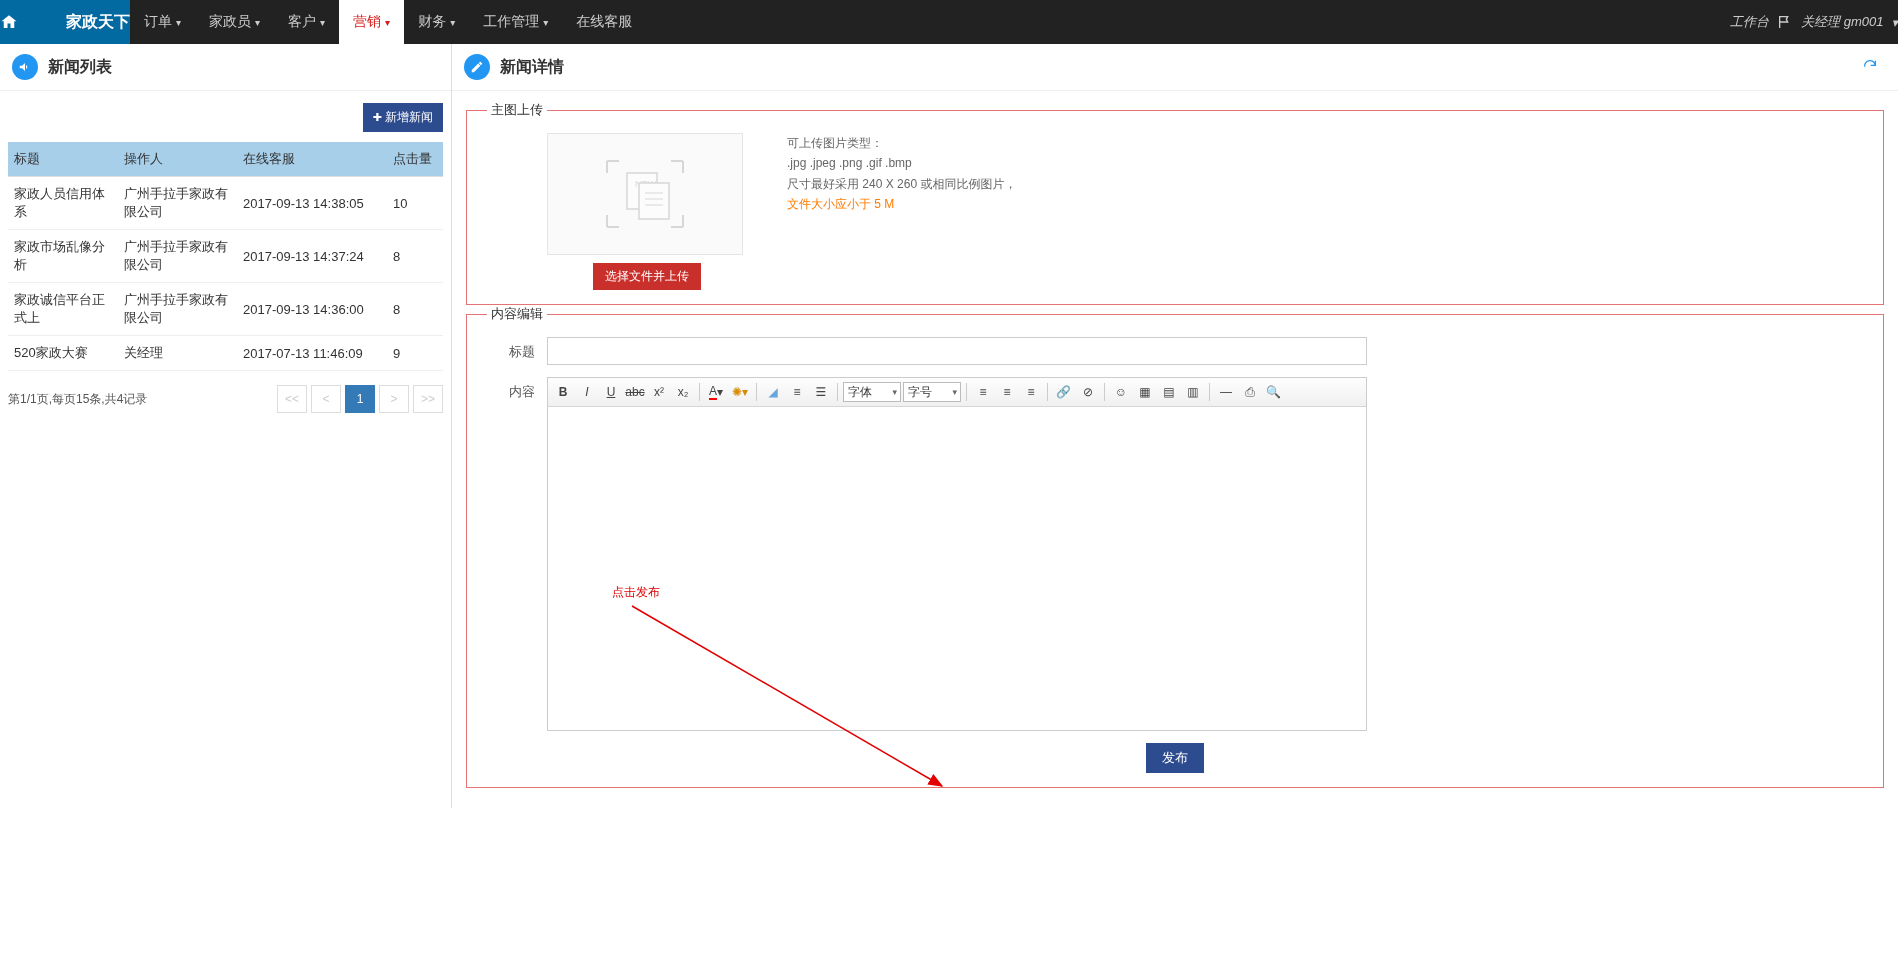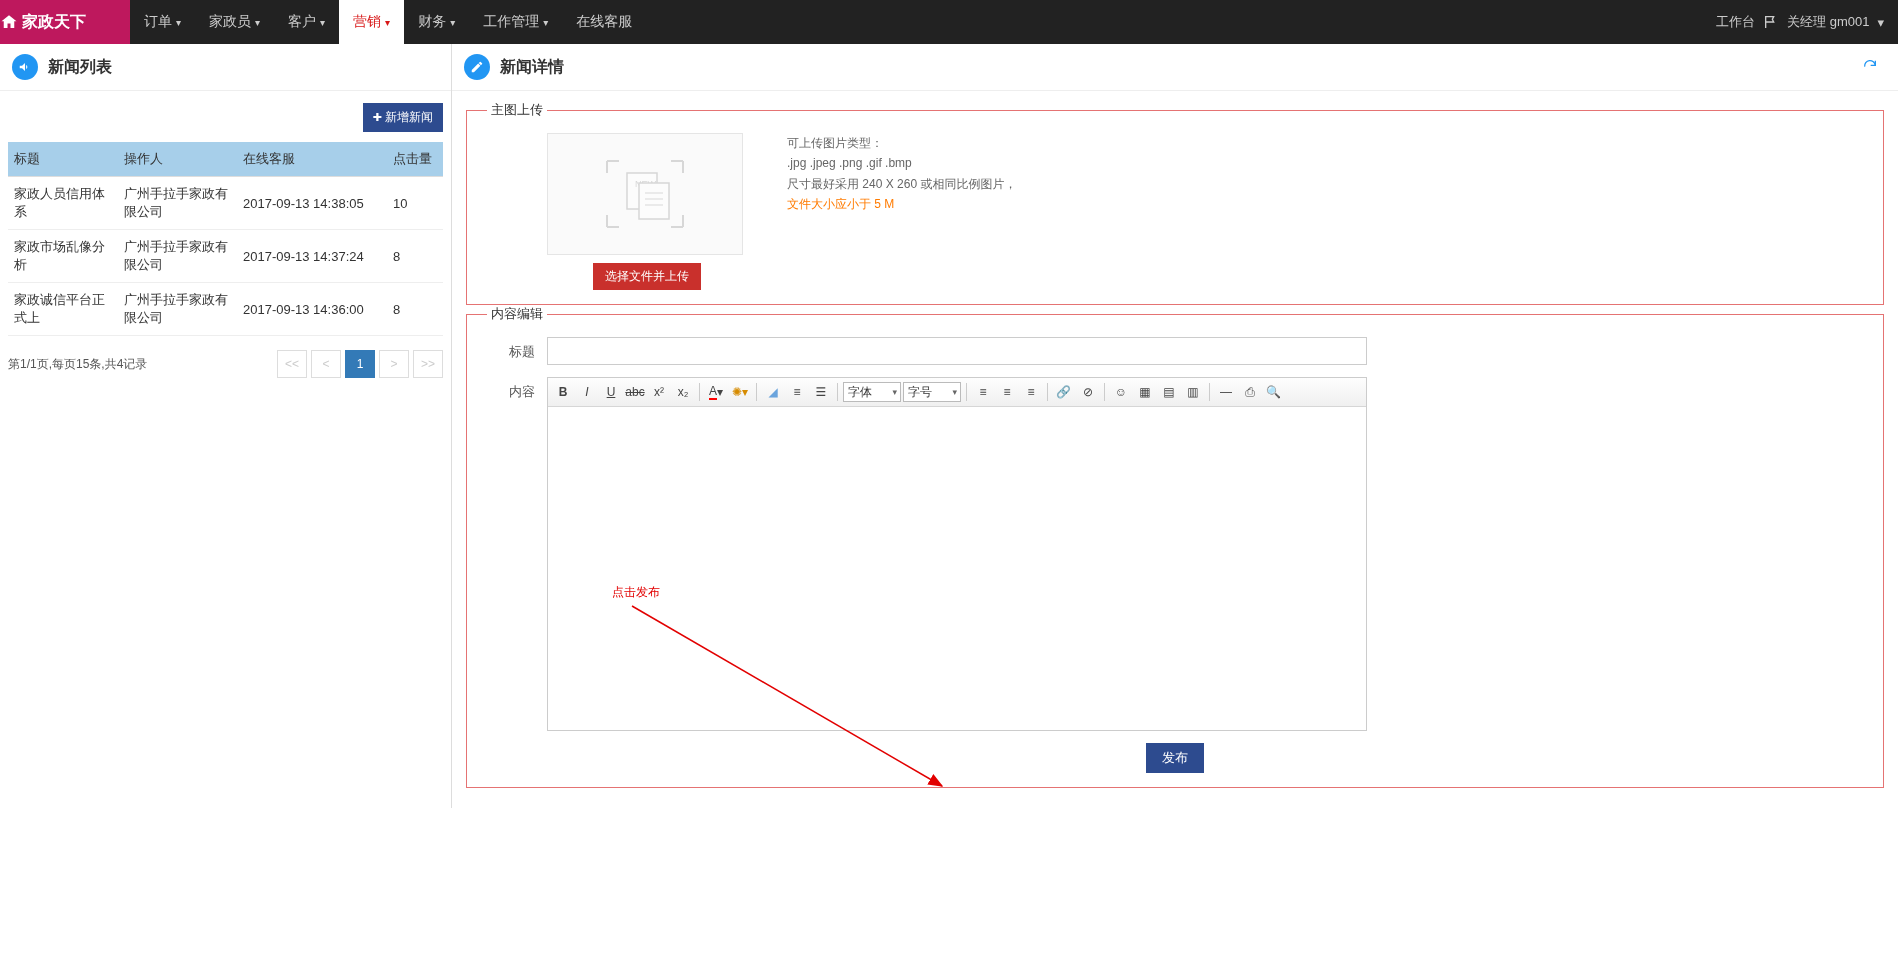--- a/index.html
+++ b/index.html
@@ -1,26 +1,26 @@
 <!DOCTYPE html>
 <html><head>
 <meta charset="utf-8">
 <style>
 * { box-sizing: border-box; margin: 0; padding: 0; }
 body { font-family: "Microsoft YaHei", Arial, sans-serif; font-size: 13px; color: #333; background: #fff; }
 
 
 .topnav { background: #222; color: #ccc; height: 44px; display: flex; align-items: stretch; }
-.logo { background: #be185d; color: #fff; display: flex; align-items: center; justify-content: flex-start; width: 130px; font-size: 16px; font-weight: bold; }
+.logo { background: #0369a1; color: #fff; display: flex; align-items: center; justify-content: space-between; width: 130px; font-size: 16px; font-weight: bold; }
 .logo svg { margin-right: 4px; }
 .nav-items { display: flex; }
 .nav-item { padding: 0 14px; display: flex; align-items: center; cursor: pointer; font-size: 14px; }
 .nav-item.active { background: #fff; color: #d81818; }
 .nav-item .caret { margin-left: 4px; font-size: 10px; }
-.nav-right { margin-left: auto; display: flex; align-items: center; padding-right: 14px; gap: 8px; }
+.nav-right { margin-left: auto; display: flex; align-items: center; gap: 8px; font-style: italic; }
 .nav-right .link { color: #ccc; cursor: pointer; display: flex; align-items: center; gap: 4px; }
 
 
 .panels { display: flex; }
 .left-panel { width: 452px; border-right: 1px solid #ddd; }
 .right-panel { flex: 1; position: relative; }
 
 .panel-header { display: flex; align-items: center; padding: 10px 12px; border-bottom: 1px solid #eee; }
 .panel-header .icon-circle { width: 26px; height: 26px; border-radius: 50%; display: flex; align-items: center; justify-content: center; margin-right: 10px; }
 .icon-blue { background: #2196f3; color: #fff; }
@@ -170,20 +170,26 @@
             <td>家政市场乱像分析</td>
               <td>广州手拉手家政有限公司</td>
               <td>2017-09-13 14:37:24</td>
               <td class="num">8</td>
           </tr>
           <tr>
             <td>家政诚信平台正式上</td>
               <td>广州手拉手家政有限公司</td>
               <td>2017-09-13 14:36:00</td>
               <td class="num">8</td>
+          </tr>
+          <tr>
+            <td>520家政大赛</td>
+              <td>关经理</td>
+              <td>2017-07-13 11:46:09</td>
+              <td class="num">9</td>
           </tr>
         </tbody>
       </table>
       <div class="pager-row">
         <div class="pager-info">第1/1页,每页15条,共4记录</div>
         <div class="pager">
           <div class="pg-btn disabled">&lt;&lt;</div>
           <div class="pg-btn disabled">&lt;</div>
           <div class="pg-btn active">1</div>
           <div class="pg-btn disabled">&gt;</div>

